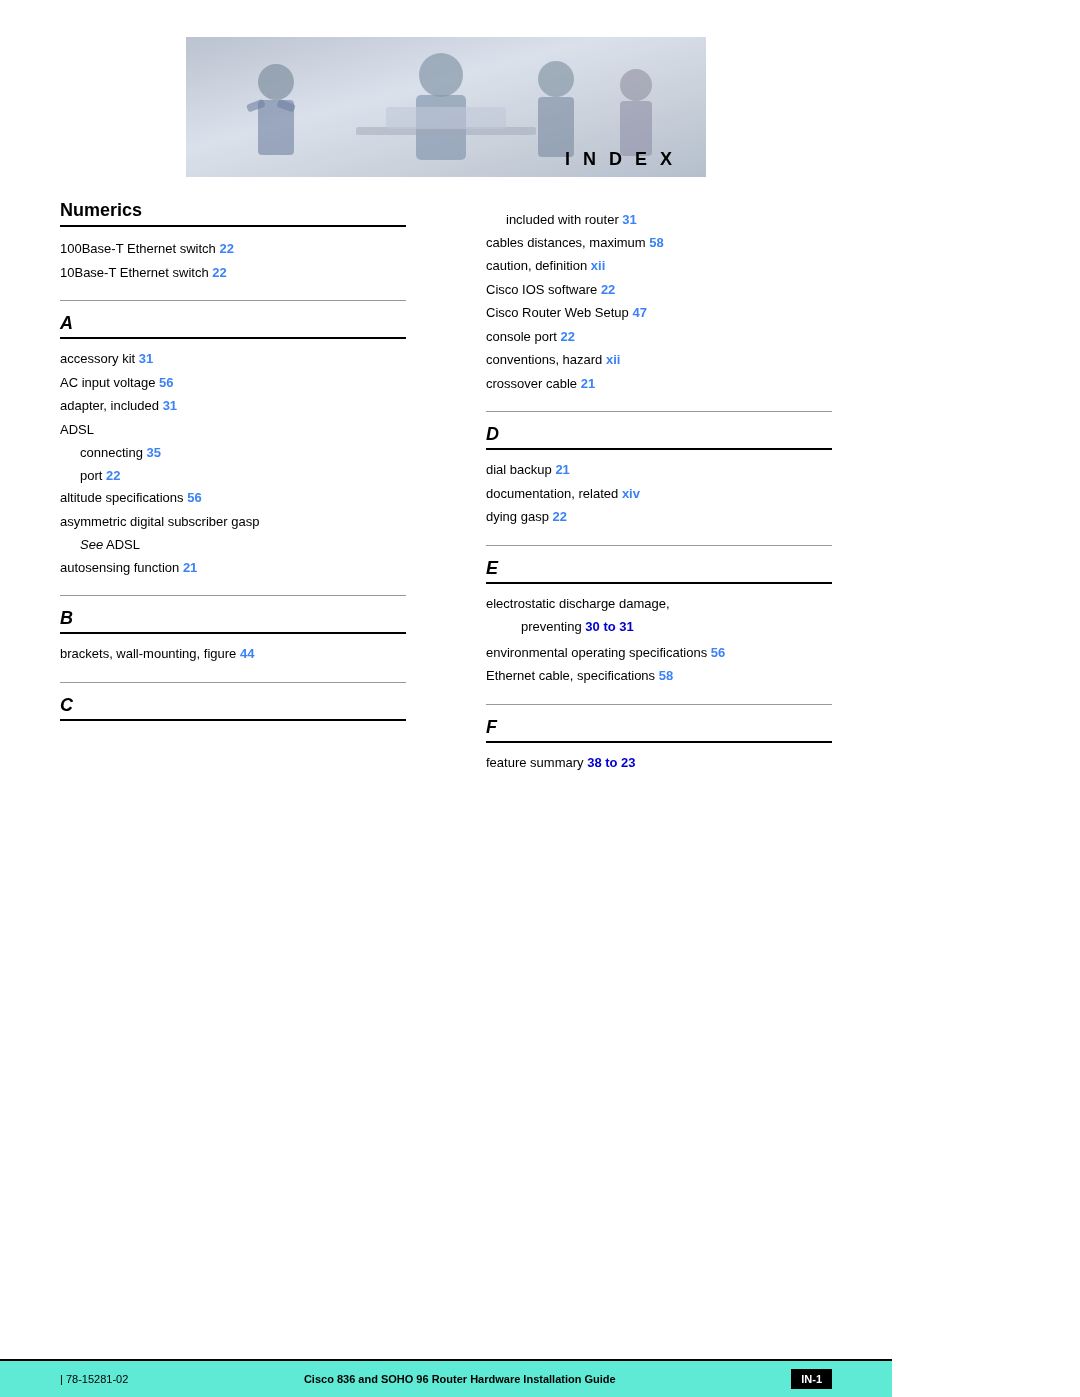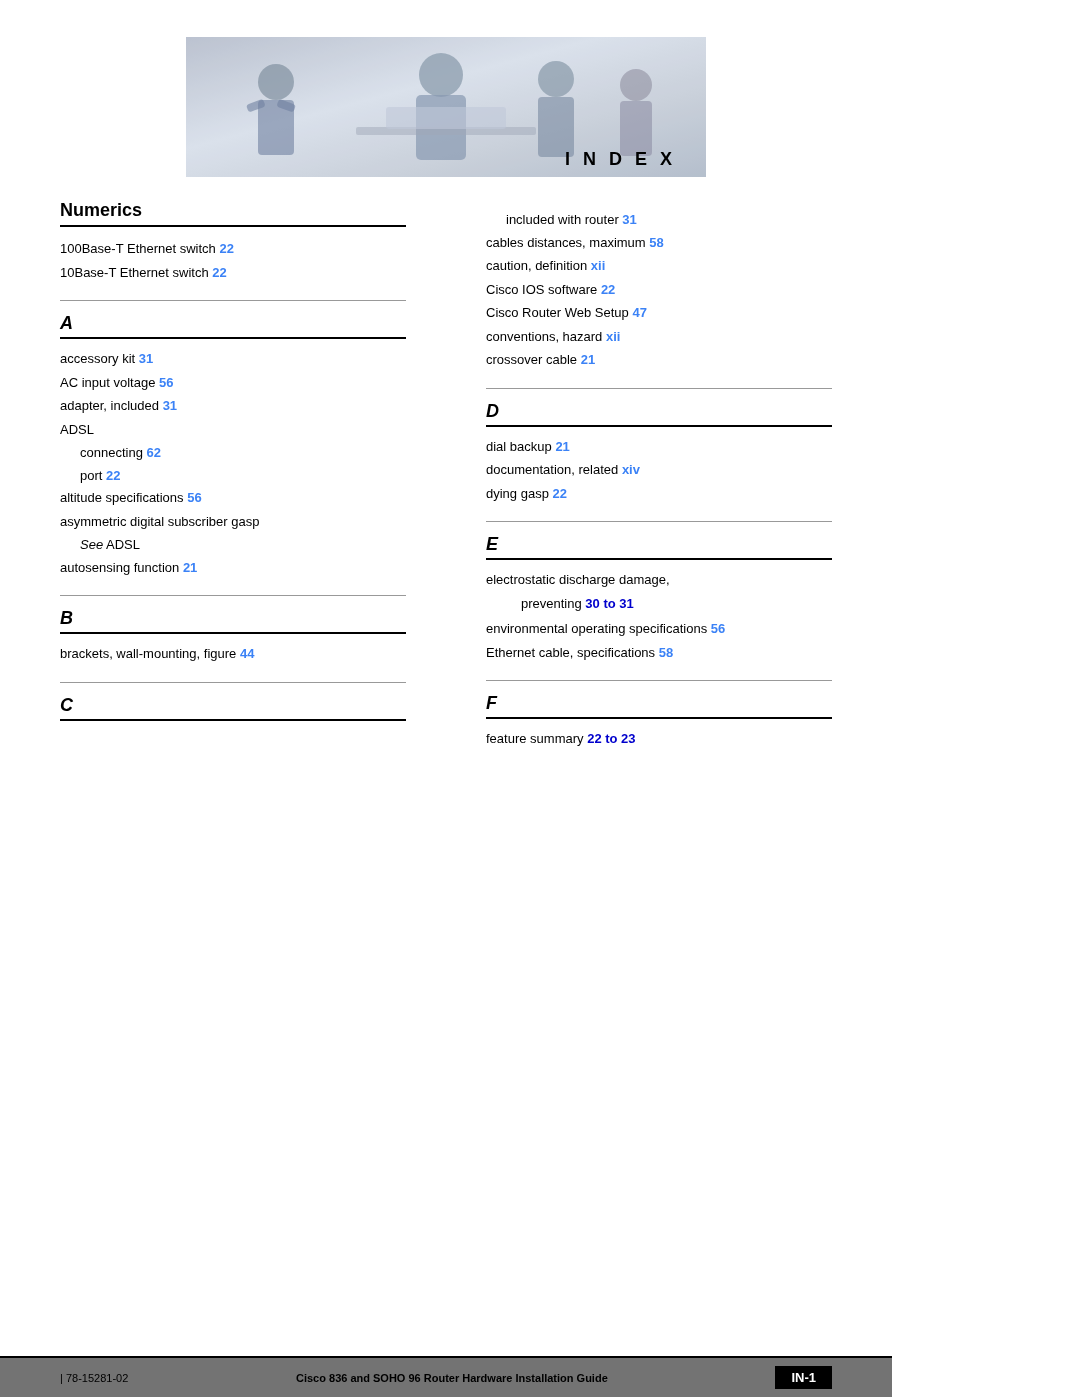--- a/index.html
+++ b/index.html
@@ -92,40 +92,40 @@
       font-style: italic;
     }
 
     
     .footer {
       border-top: 2px solid #000;
       padding: 8px 60px;
       display: flex;
       justify-content: space-between;
       align-items: center;
-      background: #737373;
+      background: #5eead4;
     }
 
     .footer-left {
       font-size: 11px;
       color: #000;
     }
 
     .footer-center {
       font-size: 11px;
       font-weight: bold;
       color: #000;
       text-align: center;
     }
 
     .footer-right {
       background: #000;
       color: #fff;
-      padding: 4px 16px;
-      font-size: 13px;
+      padding: 4px 10px;
+      font-size: 11px;
       font-weight: bold;
     }
 
     
     .banner-svg {
       width: 520px;
       height: 140px;
     }
 
     .numerics-header {
@@ -218,21 +218,21 @@
         <div class="entry">
           AC input voltage&nbsp;<span class="link-blue">56</span>
         </div>
         <div class="entry">
           adapter, included&nbsp;<span class="link-blue">31</span>
         </div>
         <div class="entry">
           ADSL
         </div>
         <div class="entry-indented">
-          connecting&nbsp;<span class="link-blue">62</span>
+          connecting&nbsp;<span class="link-blue">35</span>
         </div>
         <div class="entry-indented">
           port&nbsp;<span class="link-blue">22</span>
         </div>
         <div class="entry">
           altitude specifications&nbsp;<span class="link-blue">56</span>
         </div>
         <div class="entry">
           asymmetric digital subscriber gasp
         </div>
@@ -274,20 +274,23 @@
         <div class="entry">
           caution, definition&nbsp;<span class="link-blue">xii</span>
         </div>
         <div class="entry">
           Cisco IOS software&nbsp;<span class="link-blue">22</span>
         </div>
         <div class="entry">
           Cisco Router Web Setup&nbsp;<span class="link-blue">47</span>
         </div>
         <div class="entry">
+          console port&nbsp;<span class="link-blue">22</span>
+        </div>
+        <div class="entry">
           conventions, hazard&nbsp;<span class="link-blue">xii</span>
         </div>
         <div class="entry">
           crossover cable&nbsp;<span class="link-blue">21</span>
         </div>
       </div>
 
       <hr class="section-divider">
 
       <div class="section">
@@ -319,21 +322,21 @@
         <div class="entry">
           Ethernet cable, specifications&nbsp;<span class="link-blue">58</span>
         </div>
       </div>
 
       <hr class="section-divider">
 
       <div class="section">
         <div class="section-letter">F</div>
         <div class="entry">
-          feature summary&nbsp;<span class="link-blue-range">22 to 23</span>
+          feature summary&nbsp;<span class="link-blue-range">38 to 23</span>
         </div>
       </div>
 
     </div>
   </div>
 
   <div class="footer">
     <div class="footer-left">| 78-15281-02</div>
     <div class="footer-center">Cisco 836 and SOHO 96 Router Hardware Installation Guide</div>
     <div class="footer-right">IN-1</div>

